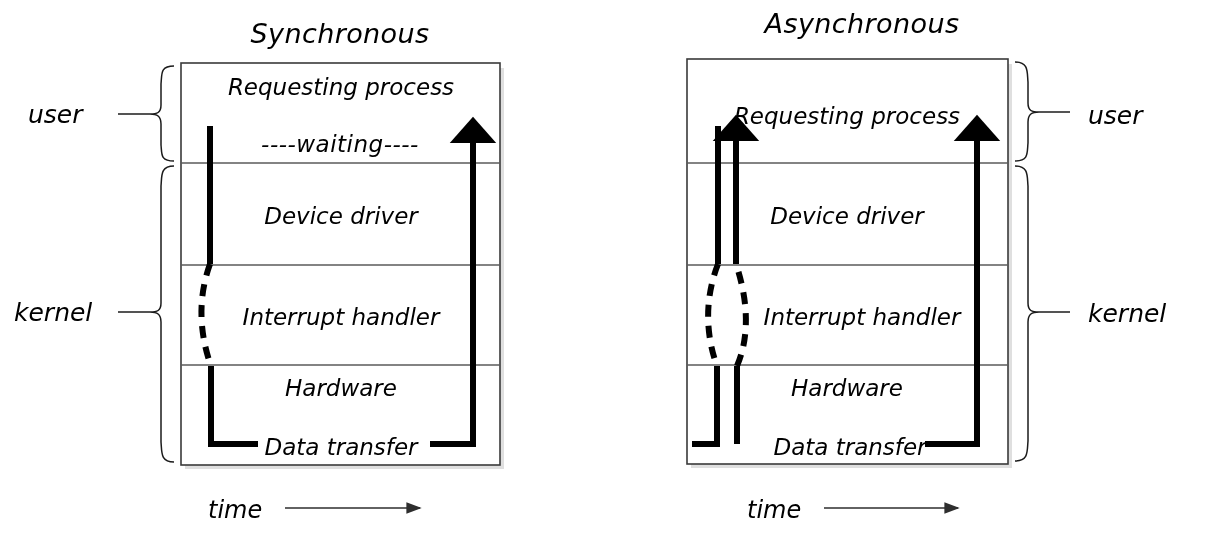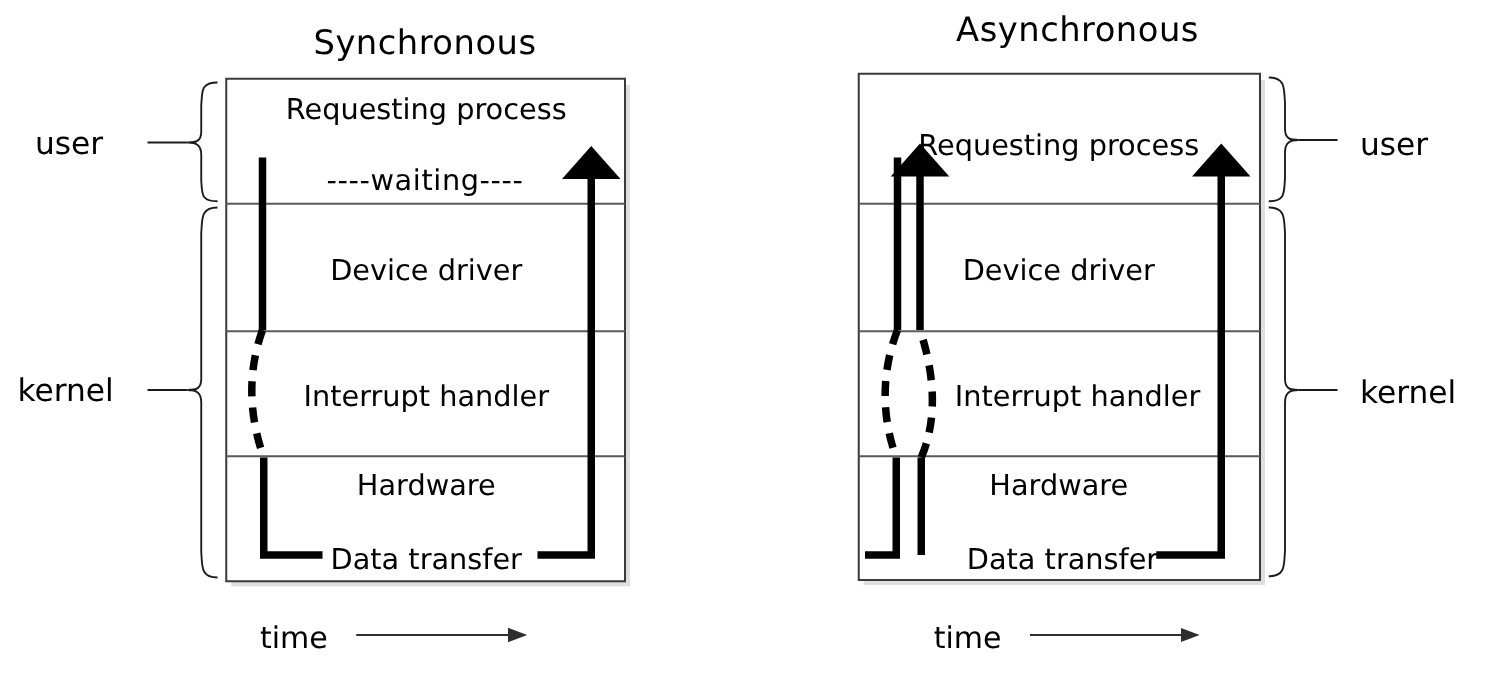--- a/index.html
+++ b/index.html
@@ -2,21 +2,21 @@
 <html><head>
 <meta charset="utf-8">
 <style>
   html,body{margin:0;padding:0;}
   body{
     width:1208px;height:540px;
     background:#ffffff;
     font-family:"DejaVu Sans", sans-serif;
     overflow:hidden;
   }
-  #stage{position:relative;width:1013px;height:540px;}
+  #stage{position:relative;width:1013px;height:540px;font-style:italic;}
   svg#canvas{position:absolute;left:0;top:0;width:1208px;height:540px;display:block;}
   .diag-title{font-size:27px;fill:#000;text-anchor:middle;font-family:"DejaVu Sans",sans-serif;letter-spacing:0.4px;}
   .layer-label{font-size:23px;fill:#000;text-anchor:middle;font-family:"DejaVu Sans",sans-serif;}
   .side-label{font-size:25px;fill:#000;font-family:"DejaVu Sans",sans-serif;}
   .time-label{font-size:24px;fill:#000;font-family:"DejaVu Sans",sans-serif;}
   .waiting-label{font-size:23px;fill:#000;text-anchor:middle;font-family:"DejaVu Sans",sans-serif;letter-spacing:0.5px;}
   .box-outer{fill:#ffffff;stroke:#3a3a3a;stroke-width:1.6;}
   .divider{stroke:#5a5a5a;stroke-width:1.6;}
   .flowline{stroke:#000;stroke-width:6;fill:none;stroke-linecap:butt;}
   .flowline-dash{stroke:#000;stroke-width:6;fill:none;stroke-dasharray:12 9;stroke-linecap:butt;}

